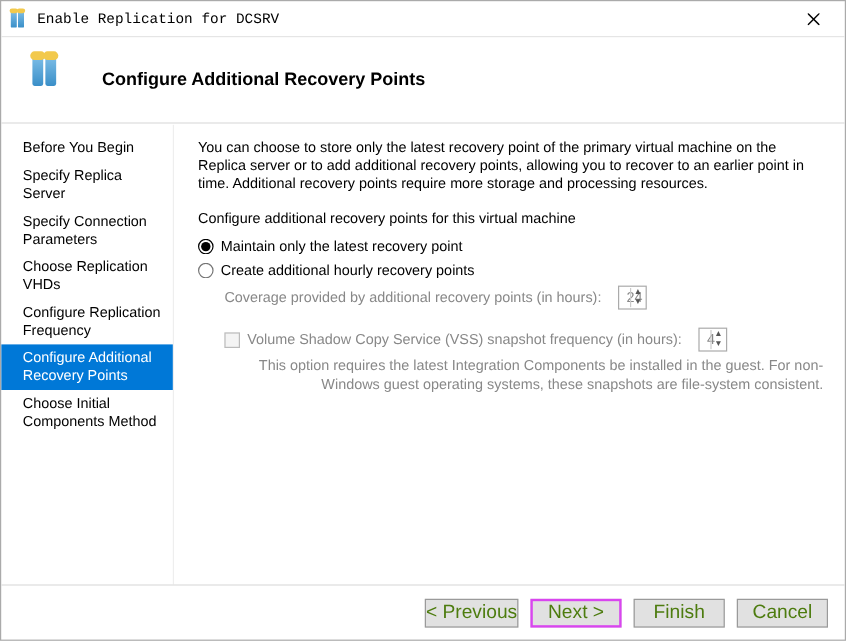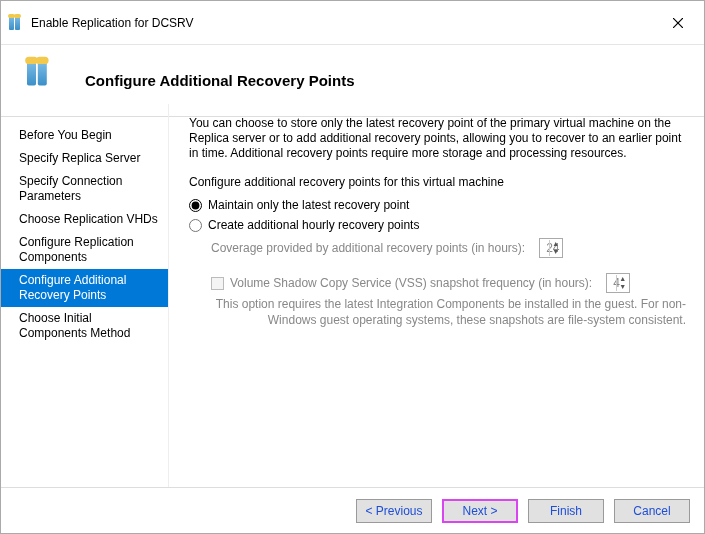--- a/index.html
+++ b/index.html
@@ -10,25 +10,26 @@
     color: #000;
     background: #fff;
     width: 705px;
     height: 534px;
     border: 1px solid #aaa;
     position: relative;
     overflow: hidden;
   }
   
   .titlebar {
-    height: 44px;
+    height: 30px;
     display:flex;
     align-items:center;
     padding: 0 6px 0 8px;
     border-bottom: 1px solid #e5e5e5;
+    font-family: Liberation Mono, monospace;
   }
   .titlebar .app-icon { width:16px; height:16px; display:flex; align-items:center; }
   .titlebar .title { margin-left:6px; font-size:12px; color:#000; flex:1; }
   .titlebar .close {
     width: 40px; height: 28px;
     display:flex; align-items:center; justify-content:center;
     font-size:14px; color:#000;
   }
 
   
@@ -48,22 +49,22 @@
   }
 
   
   .body-area {
     position:absolute;
     top: 103px; 
     left: 0; right:0; bottom: 46px;
     display:flex;
   }
   .sidebar {
-    width: 168px;
-    padding: 20px 0;
+    width: 144px;
+    padding: 8px 0;
     border-right: 1px solid #eee;
   }
   .sidebar-item {
     padding: 4px 10px 4px 18px;
     font-size: 12px;
     color: #000;
     line-height: 1.25;
     cursor: pointer;
   }
   .sidebar-item.selected {
@@ -127,22 +128,22 @@
     align-items:center;
     justify-content:flex-end;
     padding-right: 14px;
     gap: 10px;
   }
   .btn {
     min-width: 76px;
     height: 24px;
     border: 1px solid #9a9a9a;
     background: #e1e1e1;
-    font-size:12px;
-    color:#1d4ed8;
+    font-size:16px;
+    color:#4d7c0f;
     display:flex; align-items:center; justify-content:center;
     cursor:pointer;
   }
   .btn.default {
     border: 2px solid #d946ef;
     background: #e1e1e1;
   }
 
   
   .cyl { display:flex; gap:1px; }
@@ -186,21 +187,21 @@
   <div class="page-title">Configure Additional Recovery Points</div>
 </div>
 
 <div class="body-area">
 
   <div class="sidebar">
     <div class="sidebar-item"><span>Before You Begin</span></div>
     <div class="sidebar-item"><span>Specify Replica Server</span></div>
     <div class="sidebar-item"><span>Specify Connection Parameters</span></div>
     <div class="sidebar-item"><span>Choose Replication VHDs</span></div>
-    <div class="sidebar-item"><span>Configure Replication Components</span></div>
+    <div class="sidebar-item"><span>Configure Replication Frequency</span></div>
     <div class="sidebar-item selected"><span>Configure Additional Recovery Points</span></div>
     <div class="sidebar-item"><span>Choose Initial Components Method</span></div>
   </div>
 
   <div class="content">
     <p>You can choose to store only the latest recovery point of the primary virtual machine on the Replica server or to add additional recovery points, allowing you to recover to an earlier point in time. Additional recovery points require more storage and processing resources.</p>
     <p style="margin-bottom:8px;">Configure additional recovery points for this virtual machine</p>
 
     <div class="radio-group">
       <div class="radio-row">

